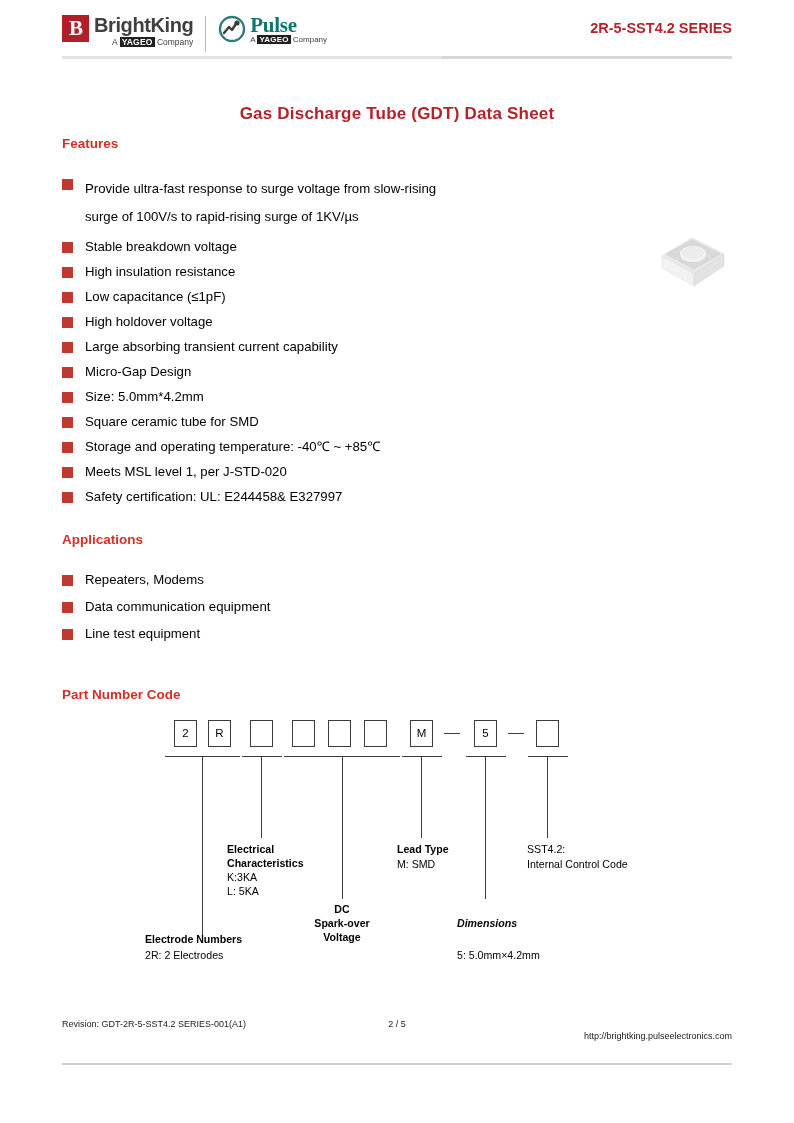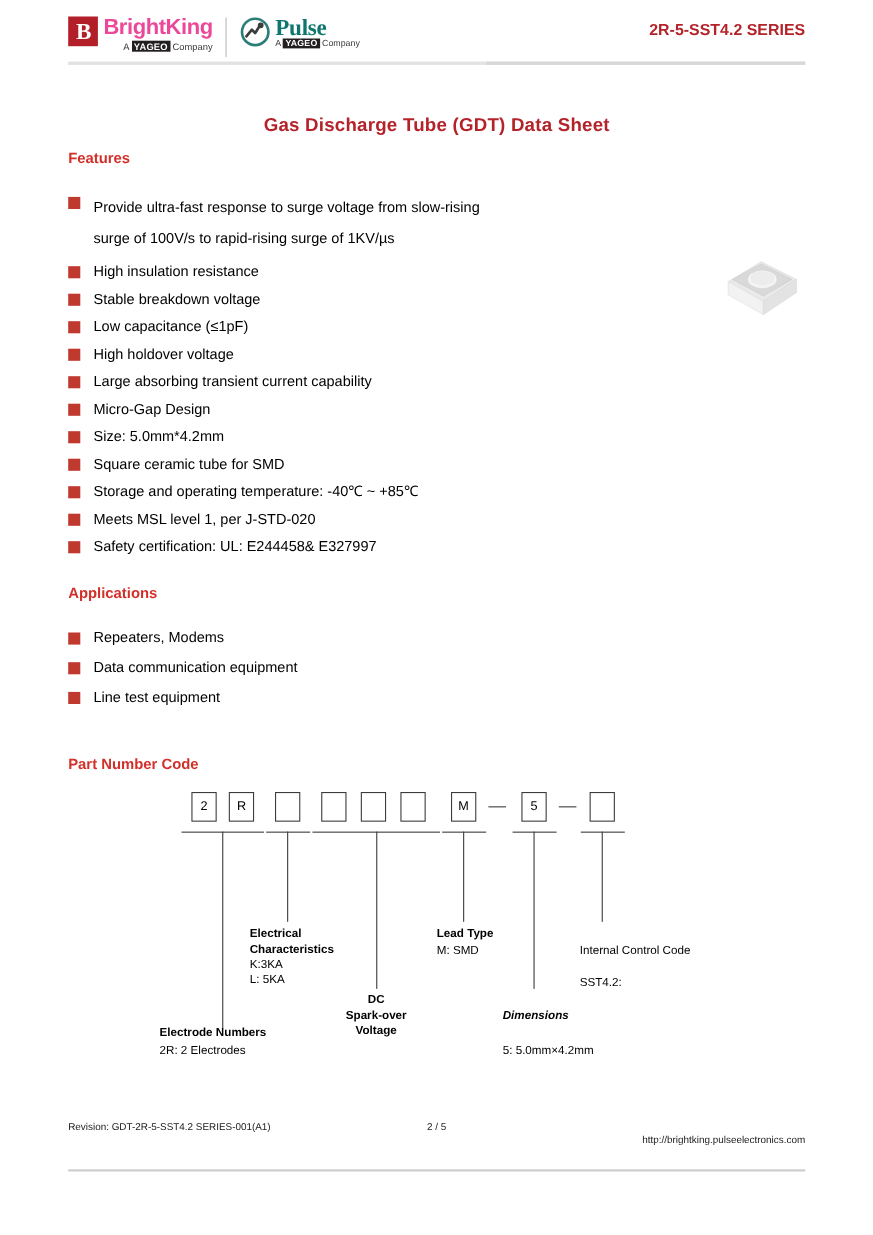--- a/index.html
+++ b/index.html
@@ -51,21 +51,21 @@
     position: relative;
     top: 1px;
   }
   .bk-text {
     margin-left: 5px;
     line-height: 1;
   }
   .bk-name {
     font-size: 20px;
     font-weight: bold;
-    color: #ec4899;
+    color: #404040;
     letter-spacing: -0.4px;
     line-height: 22px;
     white-space: nowrap;
   }
   .bk-sub {
     font-size: 8.5px;
     color: #3b3b3b;
     margin-top: 2px;
     white-space: nowrap;
     text-align: right;
@@ -321,25 +321,25 @@
   <div id="features-section">
     <div class="section-head">Features</div>
     <ul class="bullet-list" id="features-list">
       <li class="bullet-item two-line">
           <span class="bullet-sq"></span>
           <span class="bullet-text">Provide ultra-fast response to surge voltage from slow-rising
 surge of 100V/s to rapid-rising surge of 1KV/µs</span>
         </li>
       <li class="bullet-item">
           <span class="bullet-sq"></span>
+          <span class="bullet-text">Stable breakdown voltage</span>
+        </li>
+      <li class="bullet-item">
+          <span class="bullet-sq"></span>
           <span class="bullet-text">High insulation resistance</span>
-        </li>
-      <li class="bullet-item">
-          <span class="bullet-sq"></span>
-          <span class="bullet-text">Stable breakdown voltage</span>
         </li>
       <li class="bullet-item">
           <span class="bullet-sq"></span>
           <span class="bullet-text">Low capacitance (≤1pF)</span>
         </li>
       <li class="bullet-item">
           <span class="bullet-sq"></span>
           <span class="bullet-text">High holdover voltage</span>
         </li>
       <li class="bullet-item">
@@ -427,21 +427,21 @@
       <div class="pn-stem" style="left:485px; top:36px; height:82px;"></div>
 
       <div class="pn-label" style="left:165px; top:122px; white-space:pre-line;"><b>Electrical
 Characteristics</b></div>
       <div class="pn-label" style="left:165px; top:150px; white-space:pre-line;">K:3KA
 L: 5KA</div>
 
       <div class="pn-label" style="left:335px; top:122px;"><b>Lead Type</b></div>
       <div class="pn-label" style="left:335px; top:137px;">M: SMD</div>
 
-      <div class="pn-label" style="left:465px; top:122px;margin-top:44px;">SST4.2:</div>
+      <div class="pn-label" style="left:465px; top:122px;">SST4.2:</div>
       <div class="pn-label" style="left:465px; top:137px;">Internal Control Code</div>
 
       <div class="pn-label" style="left:83px; top:212px;"><b>Electrode Numbers</b></div>
       <div class="pn-label" style="left:83px; top:228px;">2R: 2 Electrodes</div>
 
       <div class="pn-label center" style="left:232px; top:182px; width:96px; white-space:pre-line;"><b>DC
 Spark-over
 Voltage</b></div>
 
       <div class="pn-label" style="left:395px; top:196px;font-style:italic;"><b>Dimensions</b></div>

